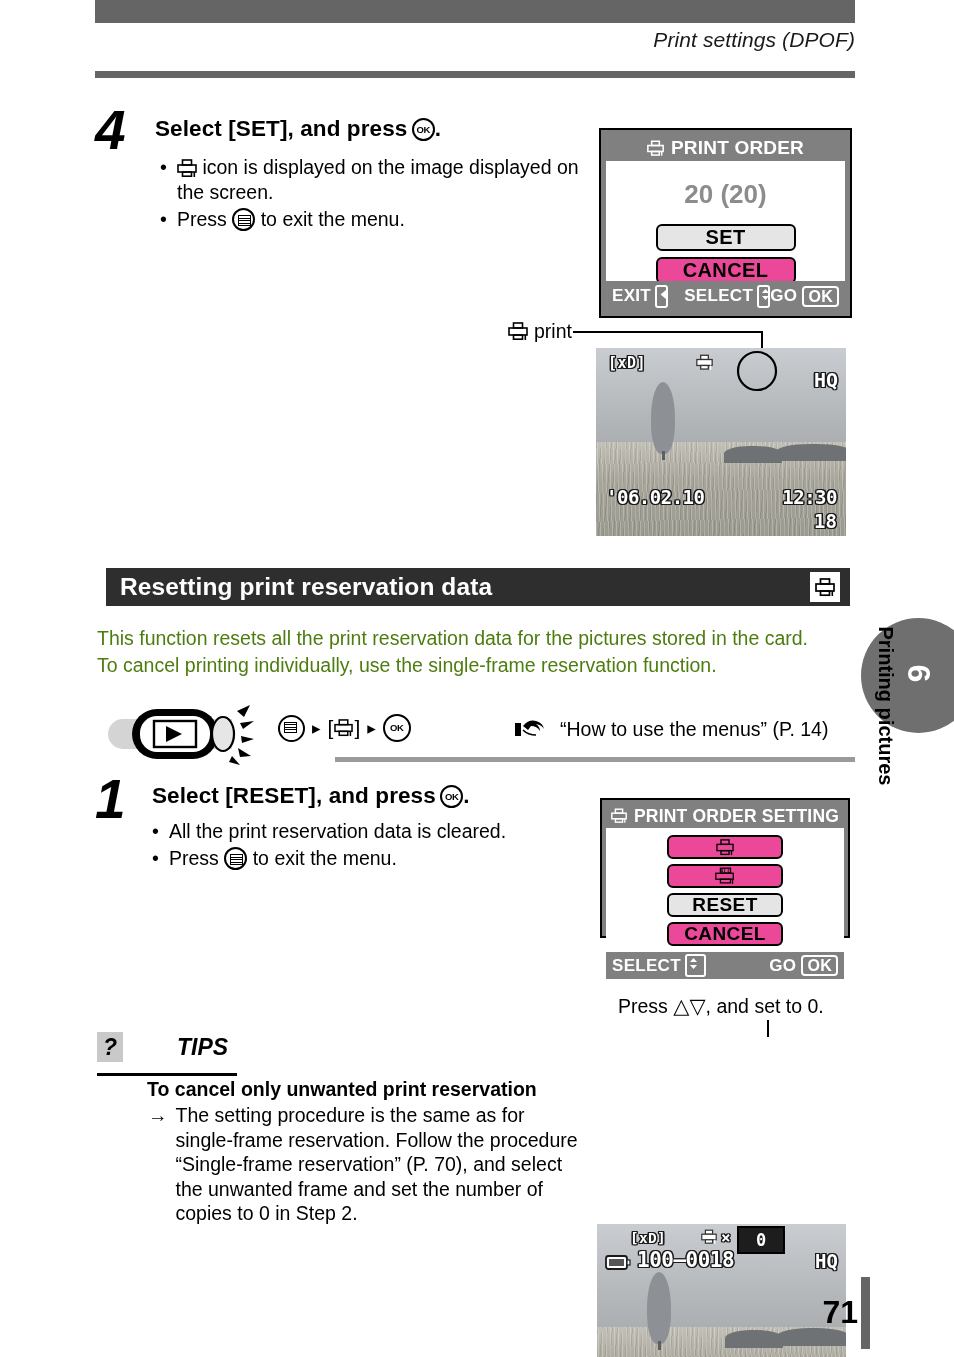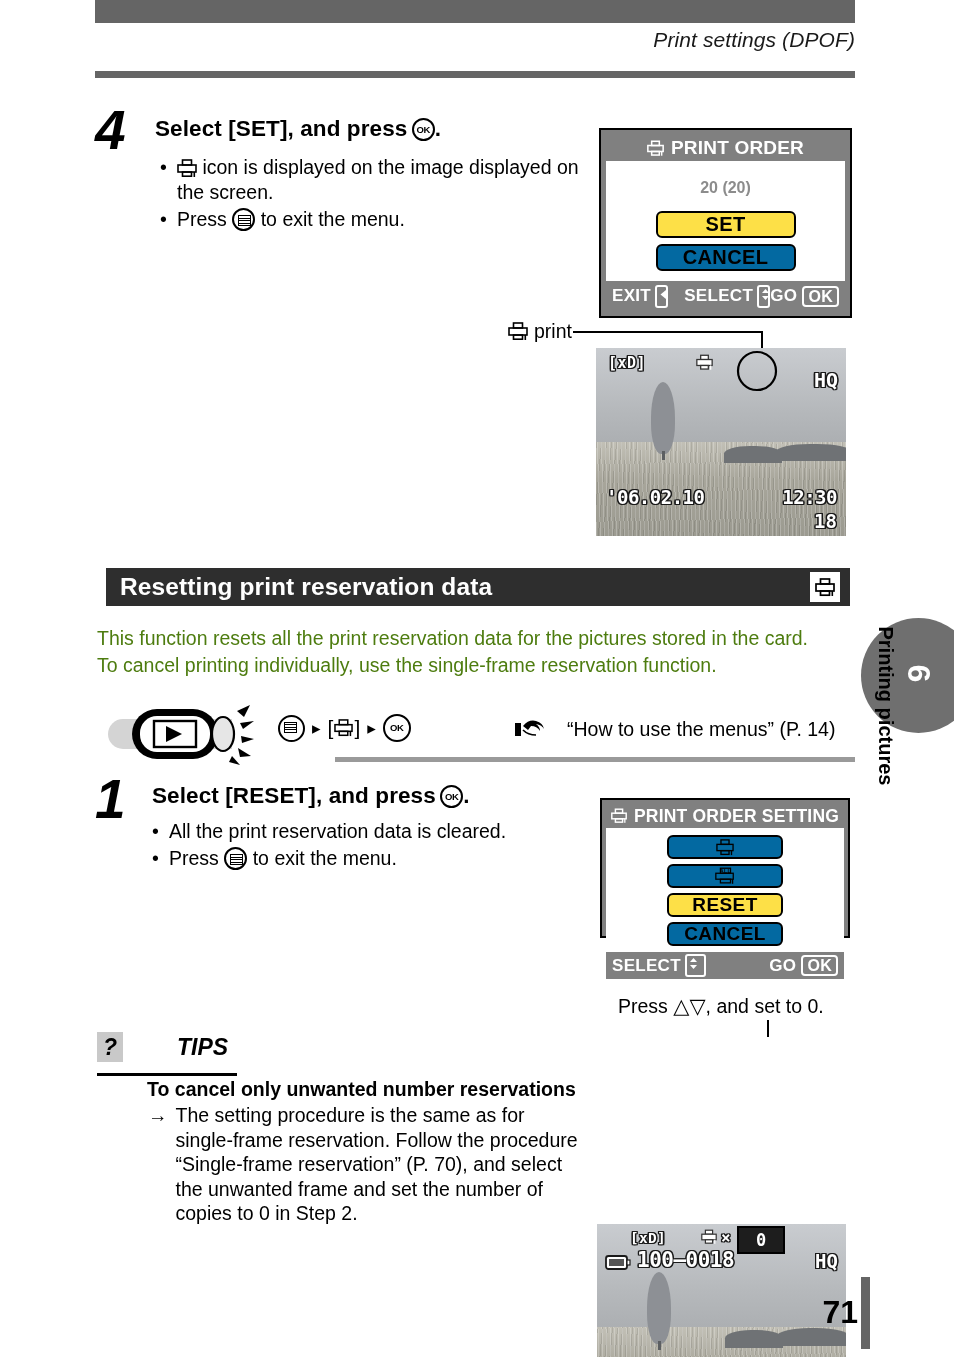--- a/index.html
+++ b/index.html
@@ -35,25 +35,25 @@
       linear-gradient(#000,#000) 0 1.5px/100% 1.2px no-repeat,
       linear-gradient(#000,#000) 0 4px/100% 1.2px no-repeat,
       linear-gradient(#000,#000) 0 6.5px/100% 1.2px no-repeat;}
   .print-ico{display:inline-block;vertical-align:-4px;}
 
   
   .lcd{box-sizing:border-box;border:2.5px solid #000;background:#808080;}
   .lcd-title{color:#fff;font-weight:bold;font-size:19px;text-align:center;
     display:flex;align-items:center;justify-content:center;gap:7px;letter-spacing:.2px;}
   .lcd-body{background:#fff;box-sizing:border-box;}
-  .lcd-btn{box-sizing:border-box;border:2px solid #000;border-radius:6px;background:#0369a1;
+  .lcd-btn{box-sizing:border-box;border:2px solid #000;border-radius:6px;background:#ec4899;
     text-align:center;font-weight:bold;font-size:20px;color:#000;display:flex;
     align-items:center;justify-content:center;letter-spacing:.4px;}
-  .lcd-btn.sel{background:#fde047;}
-  .count-txt{text-align:center;font-weight:bold;font-size:16px;color:#8c8c8c;}
+  .lcd-btn.sel{background:#e5e5e5;}
+  .count-txt{text-align:center;font-weight:bold;font-size:26px;color:#8c8c8c;}
   .lcd-bar{background:#808080;display:flex;align-items:center;
     color:#fff;font-weight:bold;font-size:17px;letter-spacing:.3px;}
   .okbox{display:inline-block;border:2.5px solid #fff;border-radius:4px;padding:0 4px;
     font-size:16px;font-weight:bold;line-height:17px;color:#fff;}
   .padbox{display:inline-block;border:2.5px solid #fff;border-radius:3px;
     width:17px;height:19px;position:relative;vertical-align:-4px;}
 
   
   .photo{position:relative;overflow:hidden;background:#0f172a;}
   .sky{position:absolute;left:0;top:0;right:0;height:56%;
@@ -254,21 +254,21 @@
       <rect x="5.5" y="1" width="9" height="5" fill="none" stroke="#000" stroke-width="1.6"></rect>
       <rect x="1" y="6" width="18" height="7" fill="none" stroke="#000" stroke-width="1.6"></rect>
       <rect x="5.5" y="13" width="9" height="4.2" fill="none" stroke="#000" stroke-width="1.6"></rect>
       <rect x="16.5" y="13" width="1.6" height="5" fill="#000"></rect>
     </svg>]
   </span>
   <span class="arw">▸</span>
   <span class="ok-ico" style="width:28px;height:28px;"></span>
 </div>
 
-<div class="abs" style="left:515px;top:716px;display:flex;align-items:center;gap:22px;">
+<div class="abs" style="left:515px;top:716px;display:flex;align-items:center;gap:15px;">
   <svg width="30" height="26" viewBox="0 0 30 26">
     <rect x="0" y="7" width="6" height="13" fill="#000"></rect>
     <path d="M8 10 q6 -7 13 -5 q7 2 8 8 q-2 -4 -8 -5 q4 3 4 7 q-3 -5 -9 -5 l-3 4 z" fill="#000"></path>
     <path d="M8 14 q5 5 13 5" fill="none" stroke="#000" stroke-width="1.6"></path>
   </svg>
   <span style="font-size:19.5px;">“How to use the menus” (P. 14)</span>
 </div>
 <div class="abs" id="nav-rule"></div>
 
 <div class="abs" style="left:95px;top:772px;">
@@ -374,21 +374,21 @@
   <span class="ov" style="right:8px;top:26px;font-size:19px;">HQ</span>
 
 </div>
 
 <div class="abs" style="left:97px;top:1032px;display:flex;align-items:center;gap:13px;">
   <span class="tips-q">?</span>
   <span style="font-weight:bold;font-style:italic;font-size:23px;margin-left:41px;">TIPS</span>
 </div>
 <div class="abs" id="tips-rule"></div>
 
-<div class="abs" style="left:147px;top:1078px;width:430px;font-weight:bold;font-size:19.5px;">To cancel only unwanted number reservations</div>
+<div class="abs" style="left:147px;top:1078px;width:430px;font-weight:bold;font-size:19.5px;">To cancel only unwanted print reservation</div>
 
 <div class="abs" style="left:148px;top:1103px;width:430px;display:flex;gap:8px;font-size:19.5px;line-height:24.5px;">
   <span>→</span>
   <span style="flex:1;">The setting procedure is the same as for single-frame reservation. Follow the procedure “Single-frame reservation” (P. 70), and select the unwanted frame and set the number of copies to 0 in Step 2.</span>
 </div>
 
 <div class="abs" id="tab-circle"></div>
 <div class="abs" id="tab-num">6</div>
 <div class="abs" id="tab-label">Printing pictures</div>
 

